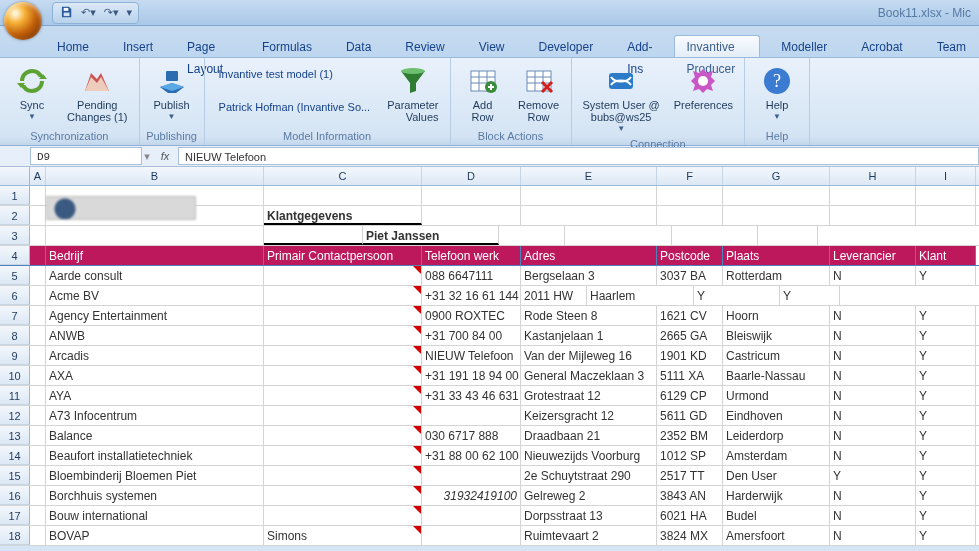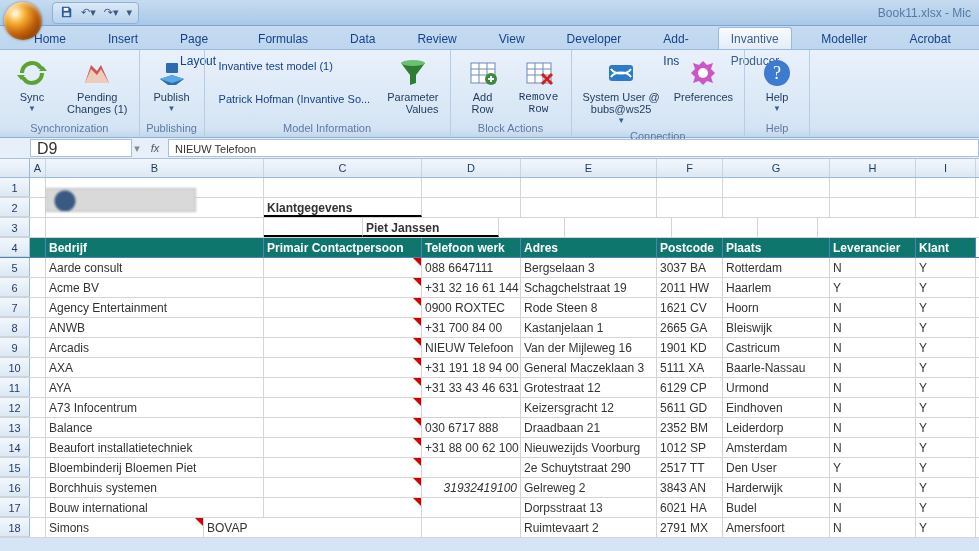--- a/index.html
+++ b/index.html
@@ -47,25 +47,25 @@
   .title-filename {
     margin-left: auto;
     color: #567aa3;
     font-size: 12px;
   }
 
   
   .ribbon-tabs {
     display: flex;
     align-items: flex-end;
-    padding-left: 21px;
-    height: 24px;
+    padding-left: 44px;
+    height: 32px;
     background: linear-gradient(#c6dbf0,#bdd6ef);
     border-bottom: 1px solid #9ab9db;
-    gap: 16px;
+    gap: 8px;
   }
   .ribbon-tab {
     padding: 0 12px;
     height: 22px;
     line-height: 22px;
     color: #15428b;
     font-size: 12px;
     border: 1px solid transparent;
     border-bottom: none;
     border-radius: 3px 3px 0 0;
@@ -137,28 +137,29 @@
 
   
   .formula-bar {
     height: 21px;
     background: #e7effa;
     border-bottom: 1px solid #a9c0da;
     display:flex;
     align-items:center;
   }
   .name-box {
-    width: 102px;
+    width: 112px;
     margin-left: 30px;
     border:1px solid #a9c0da;
     background:#fff;
     height:18px;
     line-height:18px;
     padding:0 6px;
-    font-size:16px;
+    font-size:11px;
+    font-family:Liberation Mono, monospace;
   }
   .fx-label {
     width: 26px;
     text-align:center;
     font-style: italic;
     color:#555;
   }
   .formula-input {
     flex:1;
     border:1px solid #a9c0da;
@@ -218,23 +219,23 @@
   .cA{width:16px;} .cB{width:218px;} .cC{width:158px;}
   .cD{width:99px;} .cE{width:136px;} .cF{width:66px;}
   .cG{width:107px;} .cH{width:86px;} .cI{width:60px;}
 
   
   .hdr-thick-cell {
     font-weight:bold;
     border-bottom:2px solid #000;
   }
   .header-row .cell{
-    background:#0f766e;
+    background:#be185d;
     color:#fff;
-    font-weight:bold;
+    font-weight:normal;
     border-right:1px solid #4f81bd;
   }
   .header-row { border-bottom:1px solid #4f81bd; }
 
   .comment-mark {
     position:relative;
   }
   .comment-mark::after{
     content:"";
     position:absolute;
@@ -383,21 +384,21 @@
         <span class="ic32">
           <svg viewBox="0 0 32 32">
               <rect x="4" y="6" width="24" height="20" fill="#fff" stroke="#6a8ab5"></rect>
               <line x1="4" y1="12" x2="28" y2="12" stroke="#6a8ab5"></line>
               <line x1="4" y1="18" x2="28" y2="18" stroke="#6a8ab5"></line>
               <line x1="12" y1="6" x2="12" y2="26" stroke="#6a8ab5"></line>
               <line x1="20" y1="6" x2="20" y2="26" stroke="#6a8ab5"></line>
               <path d="M19 17l10 10M29 17l-10 10" stroke="#d02020" stroke-width="3"></path>
             </svg>
         </span>
-        <span style="white-space:pre;font-family:Liberation Mono, monospace;">Remove
+        <span style="white-space:pre;">Remove
 Row</span>
       </div>
     </div>
     <div class="ribbon-group-label">Block Actions</div>
   </div>
 
   <div class="ribbon-group">
     <div class="ribbon-group-body">
       <div class="big-btn" style="min-width:84px;">
         <span class="ic32">
@@ -530,21 +531,20 @@
         <div class="cell cG">Rotterdam</div>
         <div class="cell cH">N</div>
         <div class="cell cI">Y</div>
       </div>
       <div class="row">
         <div class="row-hdr">6</div>
         <div class="cell cA"></div>
         <div class="cell cB">Acme BV</div>
         <div class="cell cC comment-mark"></div>
         <div class="cell cD">+31 32 16 61 144</div>
-        <div class="cell cE">Schagchelstraat 19</div>
         <div class="cell cF">2011 HW</div>
         <div class="cell cG">Haarlem</div>
         <div class="cell cH">Y</div>
         <div class="cell cI">Y</div>
       </div>
       <div class="row">
         <div class="row-hdr">7</div>
         <div class="cell cA"></div>
         <div class="cell cB">Agency Entertainment</div>
         <div class="cell cC comment-mark"></div>
@@ -671,23 +671,23 @@
         <div class="cell cD"></div>
         <div class="cell cE">Dorpsstraat 13</div>
         <div class="cell cF">6021 HA</div>
         <div class="cell cG">Budel</div>
         <div class="cell cH">N</div>
         <div class="cell cI">Y</div>
       </div>
       <div class="row">
         <div class="row-hdr">18</div>
         <div class="cell cA"></div>
+        <div class="cell cB">BOVAP</div>
         <div class="cell cC comment-mark">Simons</div>
-        <div class="cell cB">BOVAP</div>
         <div class="cell cD"></div>
         <div class="cell cE">Ruimtevaart 2</div>
-        <div class="cell cF">2791 MX</div>
+        <div class="cell cF">3824 MX</div>
         <div class="cell cG">Amersfoort</div>
         <div class="cell cH">N</div>
         <div class="cell cI">Y</div>
       </div>
     </div>
 </div>
 
 </body></html>

